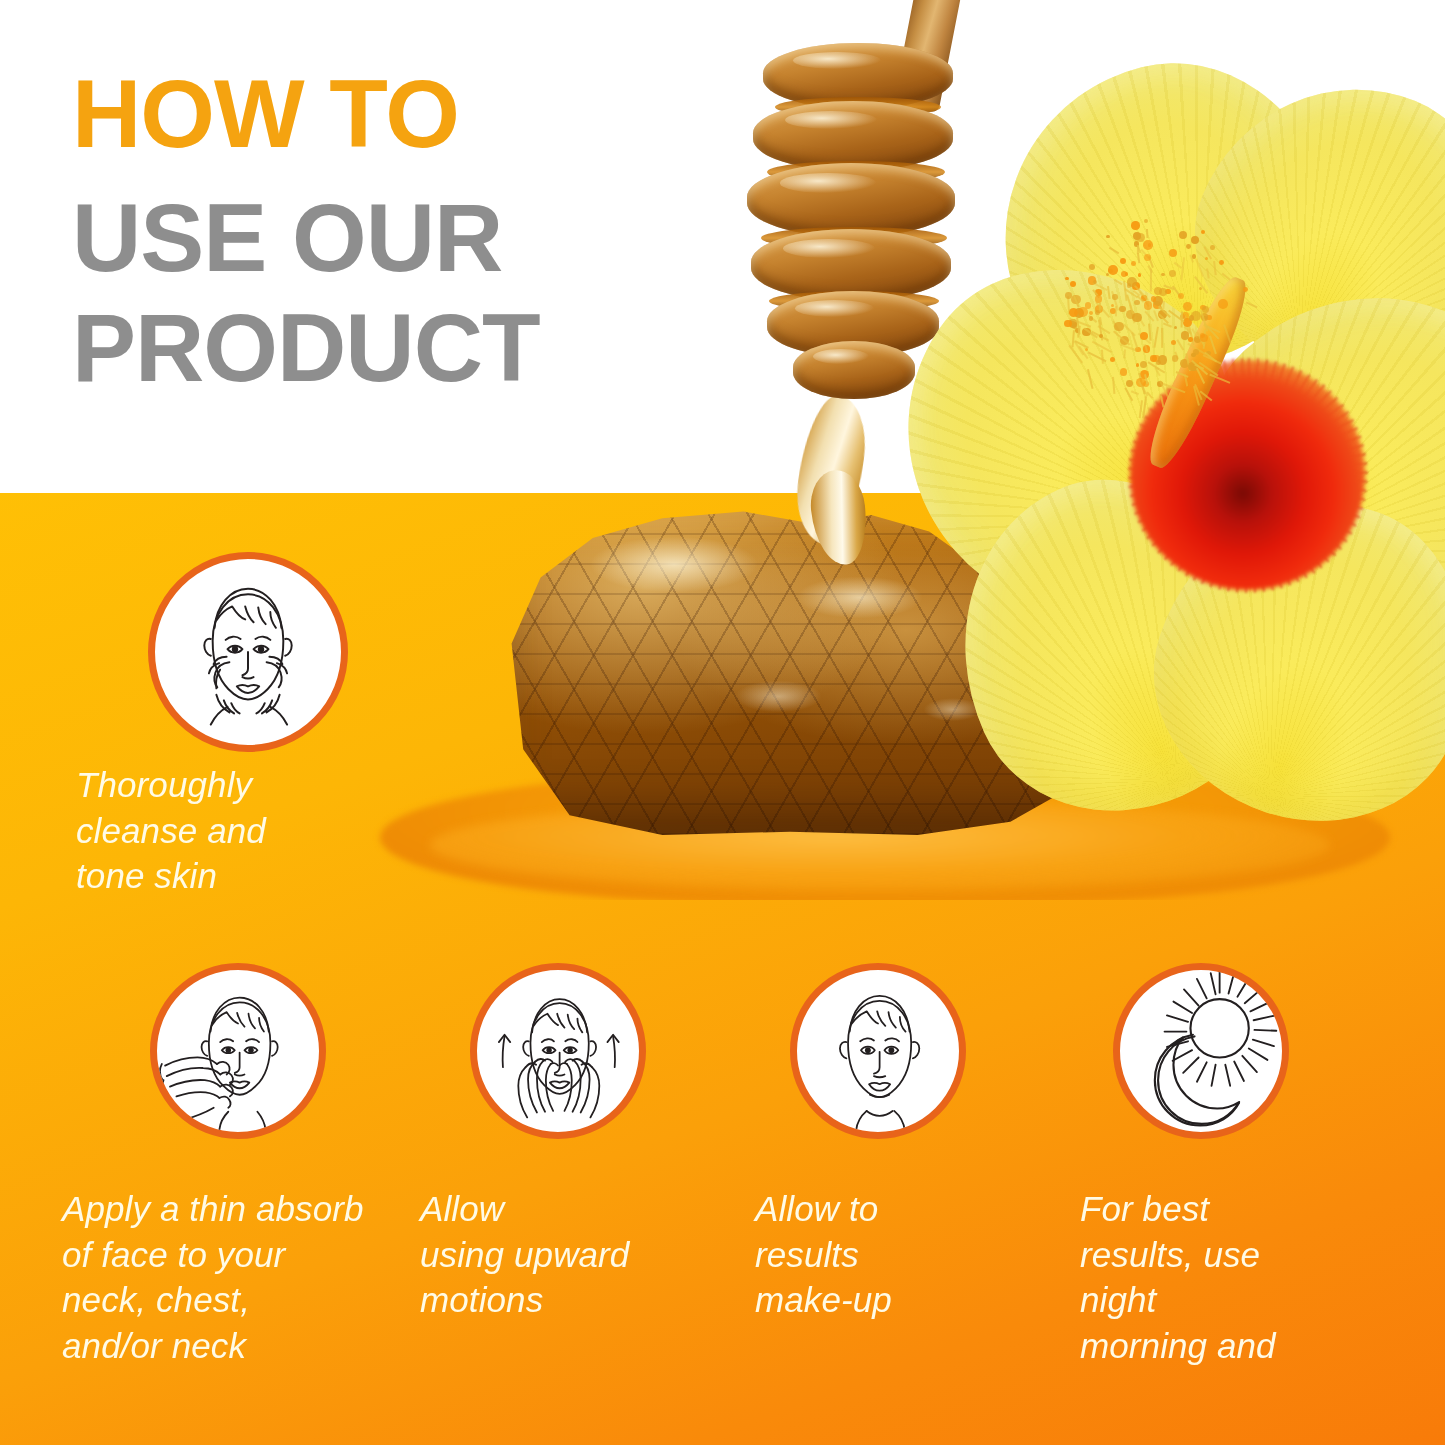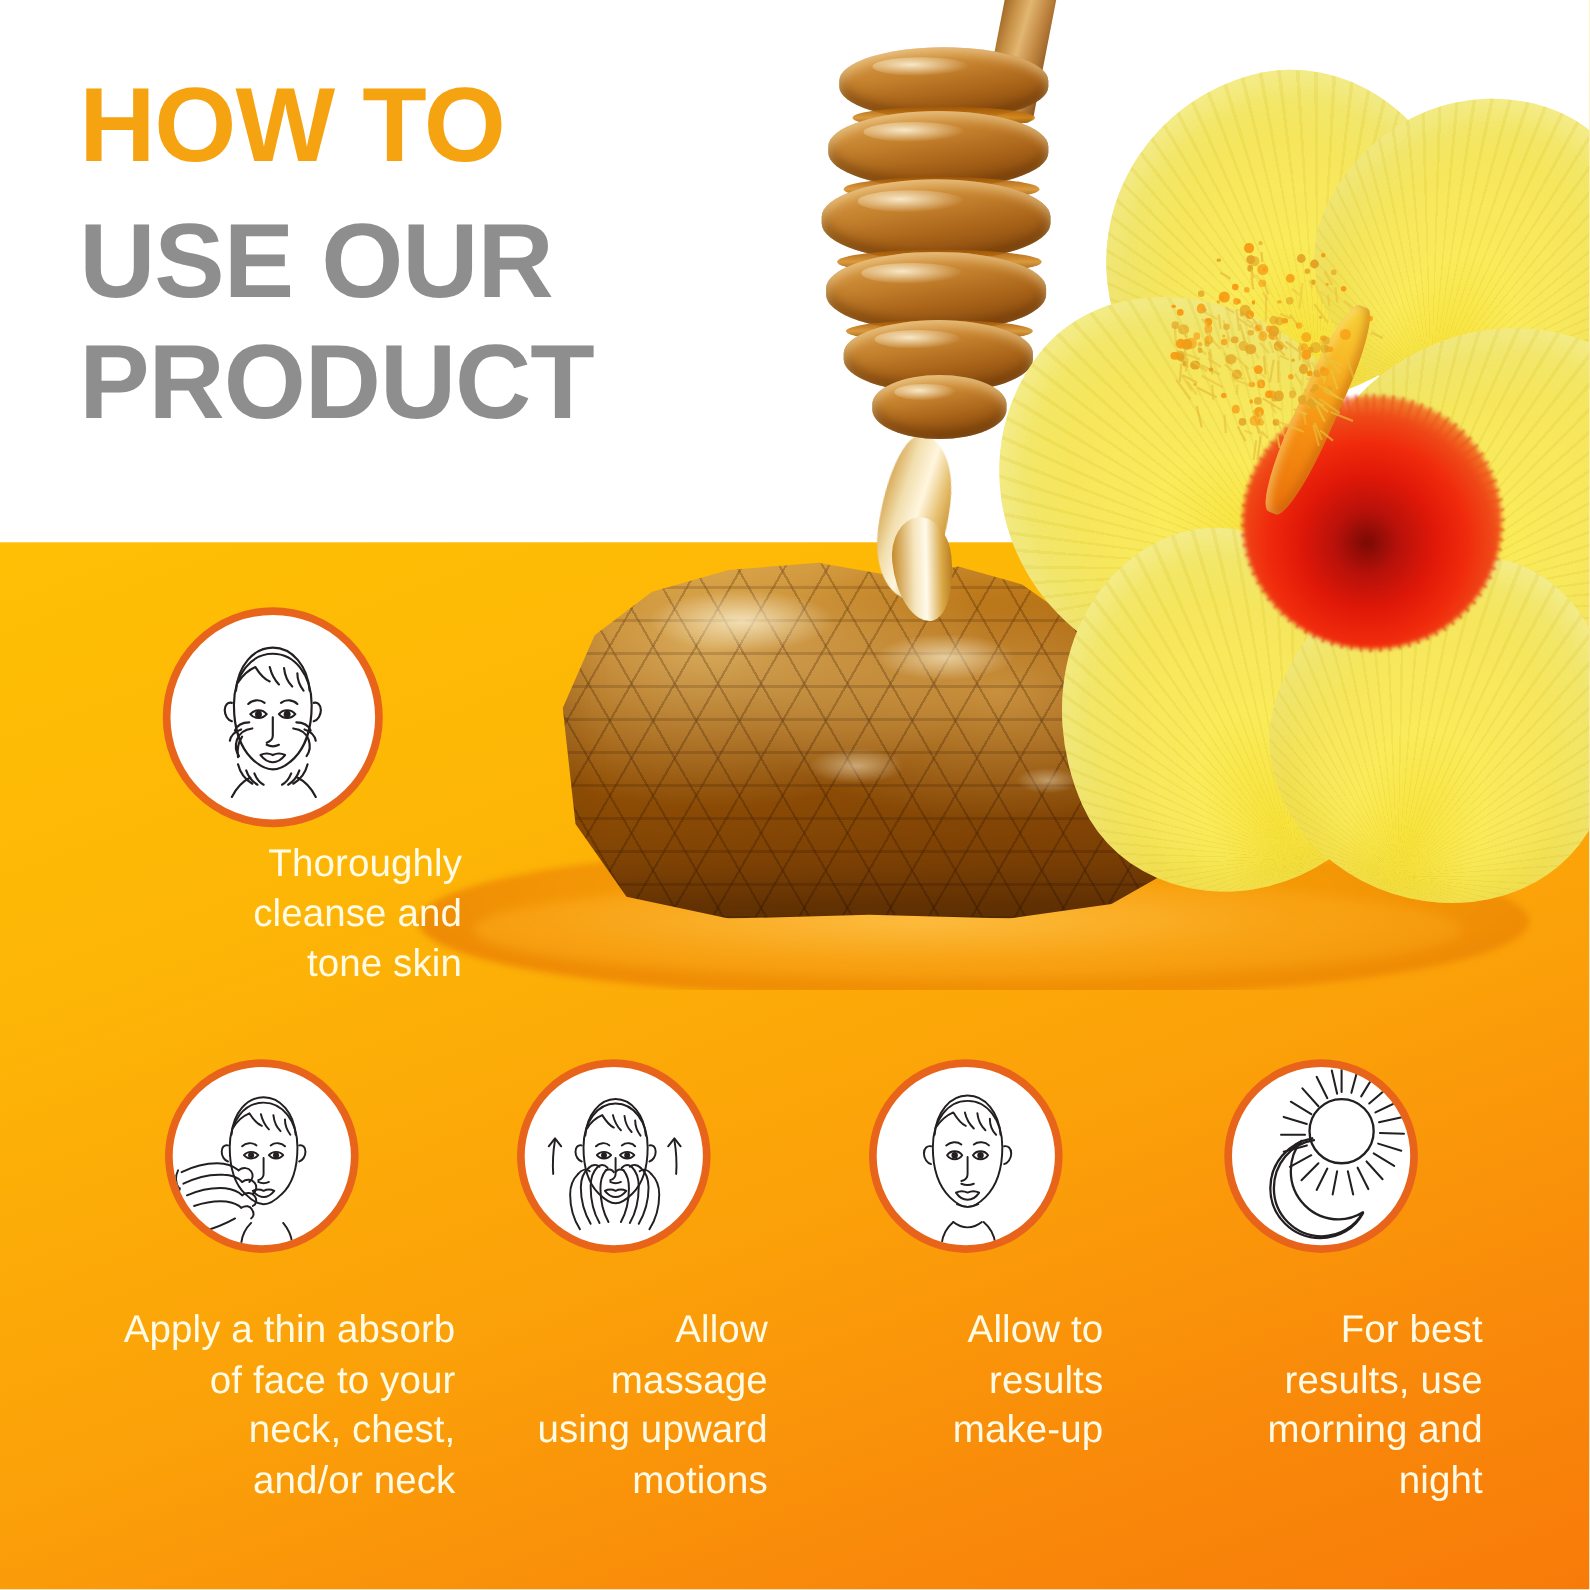--- a/index.html
+++ b/index.html
@@ -119,23 +119,23 @@
   .pf{position:absolute;width:2px;background:#E9C23E;transform-origin:bottom center;}
 
   
   .ico{
     position:absolute;border-radius:50%;background:#ffffff;
     border:7px solid #E8641A;box-sizing:border-box;overflow:hidden;
   }
   .ico svg{display:block;width:100%;height:100%;}
 
   .cap{
-    position:absolute;text-align:right;color:#FFFBE6;
+    position:absolute;text-align:left;color:#FFFBE6;
     font-family:"Liberation Sans",sans-serif;font-weight:400;
-    line-height:1.30;letter-spacing:.1px;
+    line-height:1.30;letter-spacing:.1px;font-style:italic;
   }
 
   
   .h-line{position:absolute;left:72px;font-weight:700;letter-spacing:-1px;line-height:1;white-space:nowrap;}
   #hHow{top:66px;font-size:96px;color:#F5A310;}
   #hUse{top:190px;font-size:96px;color:#8E8E8E;}
   #hProd{top:300px;font-size:96px;color:#8E8E8E;}
 </style>
 </head>
 <body>
@@ -536,21 +536,20 @@
 
         <path d="M32 120c-1-14 0-26 2-38"></path>
         <path d="M27 89l7-9 7 9"></path>
         <path d="M170 120c1-14 0-26-2-38"></path>
         <path d="M161 89l7-9 7 9"></path>
       </g>
     </svg>
   </div>
   <div class="cap" style="left:420px;top:1186px;width:278px;font-size:35px;">
     <div>Allow</div>
-    <div>massage</div>
     <div>using upward</div>
     <div>motions</div>
   </div>
 
   <div class="ico" style="left:790px;top:963px;width:176px;height:176px;">
     <svg viewBox="0 0 200 200">
       <g fill="none" stroke="#231F20" stroke-width="2.2" stroke-linecap="round" stroke-linejoin="round">
         <path d="M63 90c0-31 17-52 39-52s39 21 39 52c0 26-8 45-19 56-8 8-14 11-20 11s-12-3-20-11C71 135 63 116 63 90z"></path>
         <path d="M65 76c2-25 17-44 37-44s35 19 37 44"></path>
         <path d="M67 67c5-7 12-13 19-16 5 8 9 13 14 15M99 51c2 9 6 14 10 18M113 52c1 10 5 15 9 19M127 58c0 9 3 14 7 18"></path>
@@ -603,17 +602,17 @@
             <path d="M118 30l-6-26"></path>
         </g>
         <path d="M92 82c-26 4-45 27-45 54 0 30 24 54 54 54 20 0 37-11 46-27-8 5-17 8-27 8-30 0-54-24-54-54 0-13 4-25 12-34-5 3-9 6-13 10"></path>
         <path d="M90 80c-27 5-47 28-47 56 0 31 25 56 56 56 21 0 39-11 48-28"></path>
       </g>
     </svg>
   </div>
   <div class="cap" style="left:1080px;top:1186px;width:268px;font-size:35px;">
     <div>For best</div>
     <div>results, use</div>
+    <div>night</div>
     <div>morning and</div>
-    <div>night</div>
   </div>
 
 </div>
 
 </body></html>

